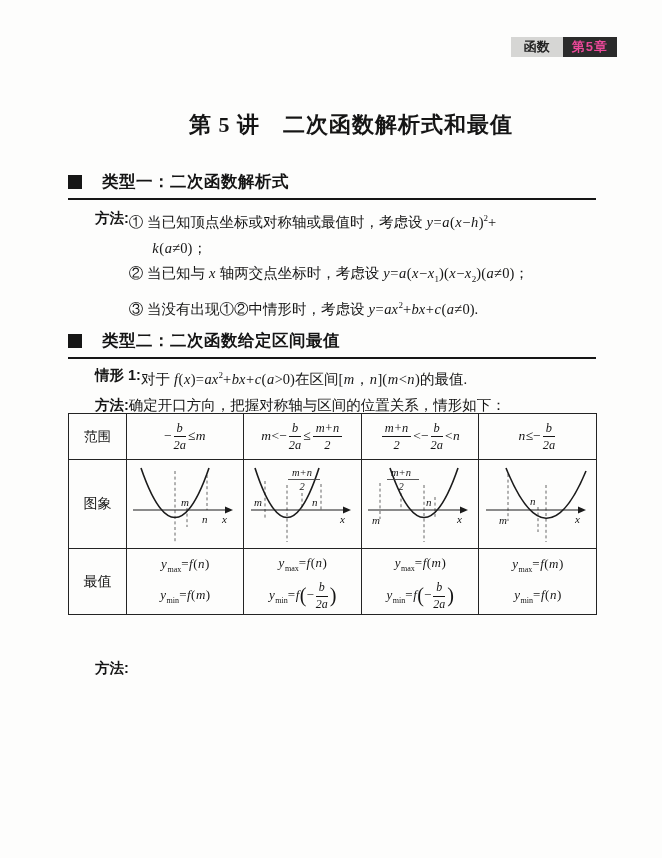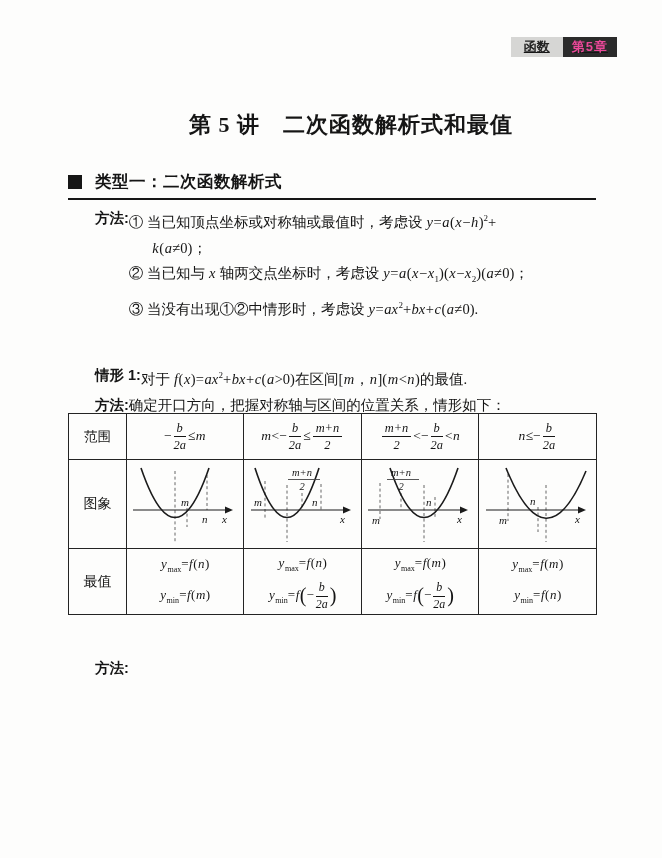--- a/index.html
+++ b/index.html
@@ -1,29 +1,29 @@
 <!DOCTYPE html>
 <html><head>
 <meta charset="utf-8">
 <style>
   html,body{margin:0;padding:0;background:#e8e8e8;}
   .page{position:relative;width:662px;height:858px;background:#fdfdfc;overflow:hidden;
         font-family:"Liberation Serif","DejaVu Serif",serif;color:#151515;}
   
   .hdr{position:absolute;top:37px;right:45px;display:flex;
        font-family:"Liberation Sans","DejaVu Sans",sans-serif;
-       font-size:13px;font-weight:bold;line-height:20px;text-decoration:underline;}
+       font-size:13px;font-weight:bold;line-height:20px;}
   .hdr-section{background:#d6d6d4;color:#222;padding:0 13px;}
   .hdr-chapter{background:#2b2b2b;color:#ec4899;padding:0 9px;letter-spacing:1px;}
   
   .title{position:absolute;top:110px;left:0;width:100%;text-align:center;
          font-size:22px;font-weight:bold;letter-spacing:1px;margin-left:20px;}
   
   .sec{position:absolute;left:68px;width:528px;border-bottom:2px solid #161616;
-       padding-bottom:5px;display:flex;align-items:center;}
+       padding-bottom:5px;display:flex;align-items:center;gap:7px;}
   .sec .sq{width:14px;height:14px;background:#161616;margin-right:13px;flex:0 0 auto;}
   .sec .sec-t{font-family:"Liberation Sans","DejaVu Sans",sans-serif;
               font-weight:bold;font-size:16.5px;letter-spacing:.5px;}
   #sec1{top:171px}
   #sec2{top:330px}
   
   .blk{position:absolute;left:95px;width:501px;font-size:14.5px;line-height:25.8px;}
   #m1{top:206px}
   #case1{top:363px}
   #case2{top:656px}
@@ -82,20 +82,24 @@
     <div class="mrow">
       <span class="mlabel">方法:</span>
       <div class="mitems">
         <div class="mitem"><span class="ft">① 当已知顶点坐标或对称轴或最值时，考虑设 </span><span class="fi">y</span><span class="ft">=</span><span class="fi">a</span><span class="ft">(</span><span class="fi">x</span><span class="ft">−</span><span class="fi">h</span><span class="ft">)</span><sup>2</sup><span class="ft">+</span><br><span class="fi">k</span><span class="ft">(</span><span class="fi">a</span><span class="ft">≠0)；</span></div>
         <div class="mitem"><span class="ft">② 当已知与 </span><span class="fi">x</span><span class="ft"> 轴两交点坐标时，考虑设 </span><span class="fi">y</span><span class="ft">=</span><span class="fi">a</span><span class="ft">(</span><span class="fi">x</span><span class="ft">−</span><span class="fi">x</span><sub>1</sub><span class="ft">)(</span><span class="fi">x</span><span class="ft">−</span><span class="fi">x</span><sub>2</sub><span class="ft">)(</span><span class="fi">a</span><span class="ft">≠0)；</span></div>
         <div class="mitem"><span class="ft">③ 当没有出现①②中情形时，考虑设 </span><span class="fi">y</span><span class="ft">=</span><span class="fi">ax</span><sup>2</sup><span class="ft">+</span><span class="fi">bx</span><span class="ft">+</span><span class="fi">c</span><span class="ft">(</span><span class="fi">a</span><span class="ft">≠0).</span></div>
       </div>
     </div>
   </div>
 
+  <div class="sec" id="sec2">
+    <span class="sq"></span>
+    <span class="sec-t">类型二：二次函数给定区间最值</span>
+  </div>
 
   <div class="blk" id="case1">
     <div class="mrow">
       <span class="mlabel">情形 1:</span>
       <div class="cbody"><span class="ft">对于 </span><span class="fi">f</span><span class="ft">(</span><span class="fi">x</span><span class="ft">)=</span><span class="fi">ax</span><sup>2</sup><span class="ft">+</span><span class="fi">bx</span><span class="ft">+</span><span class="fi">c</span><span class="ft">(</span><span class="fi">a</span><span class="ft">&gt;0)在区间[</span><span class="fi">m</span><span class="ft">，</span><span class="fi">n</span><span class="ft">](</span><span class="fi">m</span><span class="ft">&lt;</span><span class="fi">n</span><span class="ft">)的最值.</span></div>
     </div>
     <div class="mrow">
       <span class="mlabel">方法:</span>
       <div class="cbody">确定开口方向，把握对称轴与区间的位置关系，情形如下：</div>
     </div>

